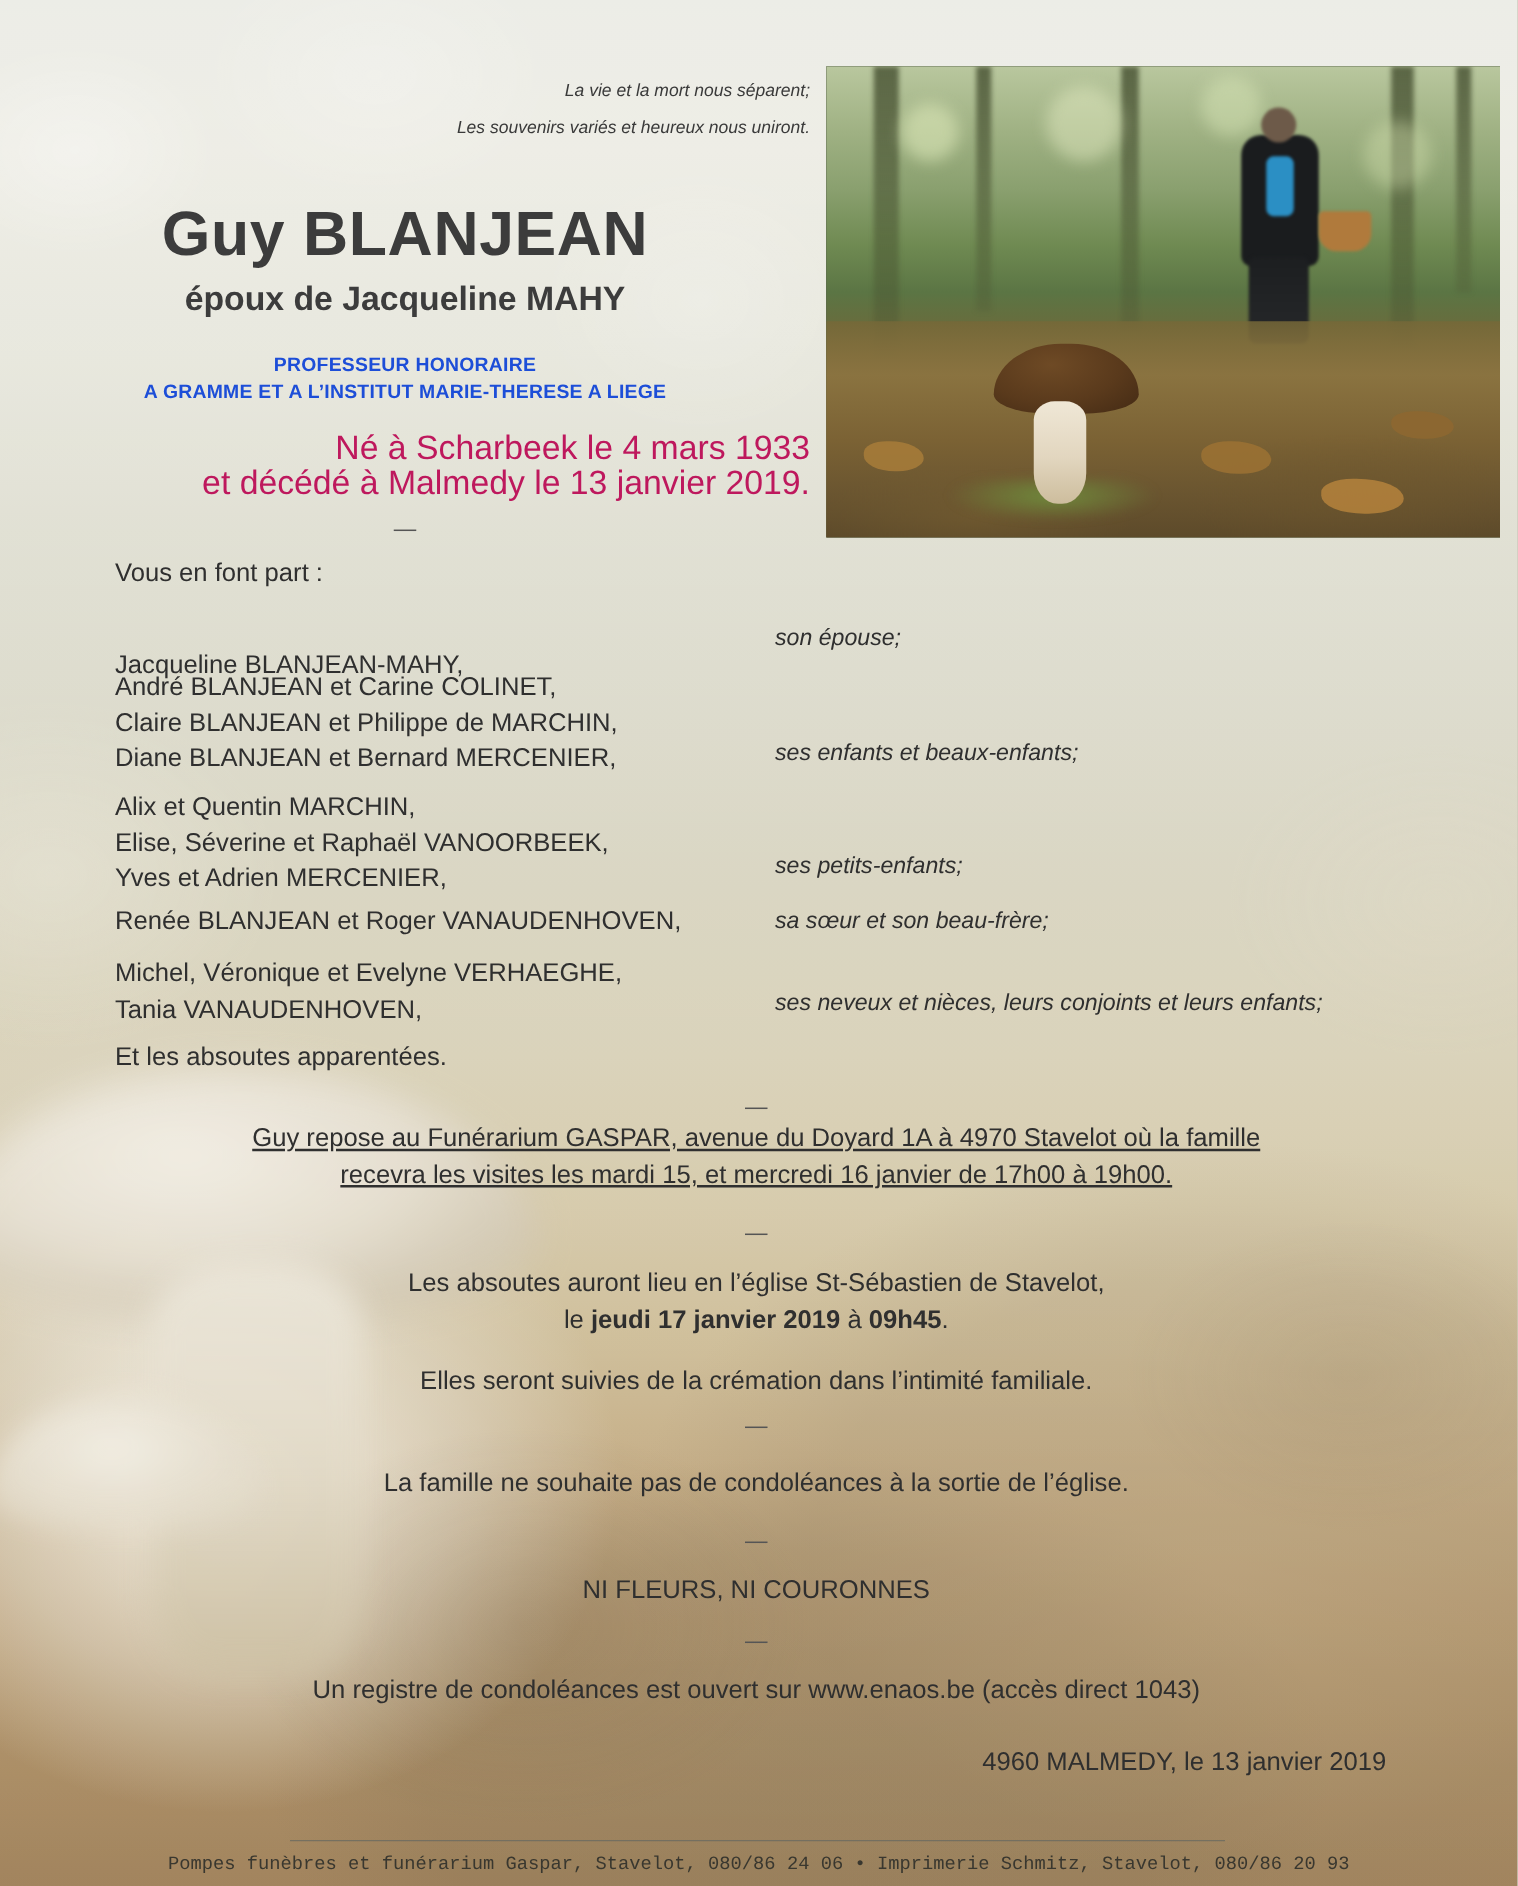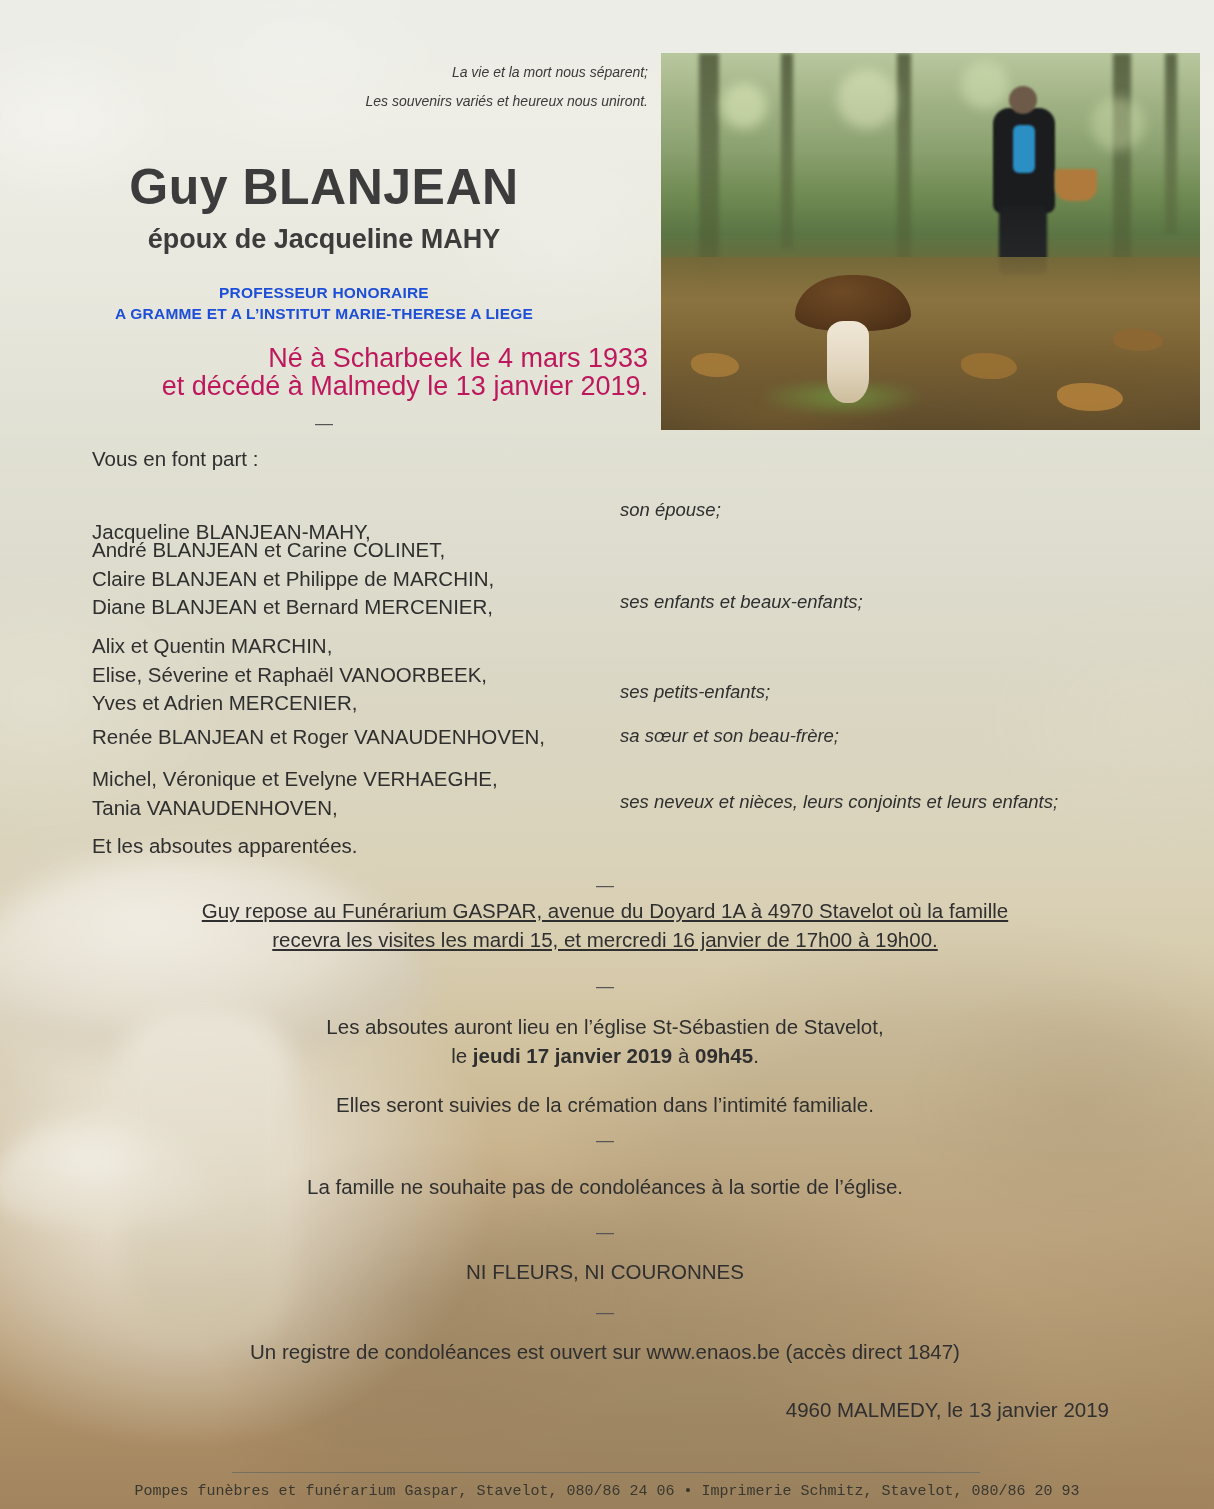--- a/index.html
+++ b/index.html
@@ -428,20 +428,20 @@
   <div class="sep sep-abs" style="left:40px;top:1130px;width:1130px;">—</div>
 
   <div class="center-par" style="top:1172px;">La famille ne souhaite pas de condoléances à la sortie de l’église.</div>
 
   <div class="sep sep-abs" style="left:40px;top:1222px;width:1130px;">—</div>
 
   <div class="center-par" style="top:1257px;">NI FLEURS, NI COURONNES</div>
 
   <div class="sep sep-abs" style="left:40px;top:1302px;width:1130px;">—</div>
 
-  <div class="center-par" style="top:1337px;">Un registre de condoléances est ouvert sur www.enaos.be (accès direct 1847)</div>
+  <div class="center-par" style="top:1337px;">Un registre de condoléances est ouvert sur www.enaos.be (accès direct 1043)</div>
 
   <div class="closing-right">4960 MALMEDY, le 13 janvier 2019</div>
 
   <div class="footer-rule"></div>
   <div class="footer-text">Pompes funèbres et funérarium Gaspar, Stavelot, 080/86 24 06  •  Imprimerie Schmitz, Stavelot, 080/86 20 93</div>
 
 </div>
 
 </body></html>

